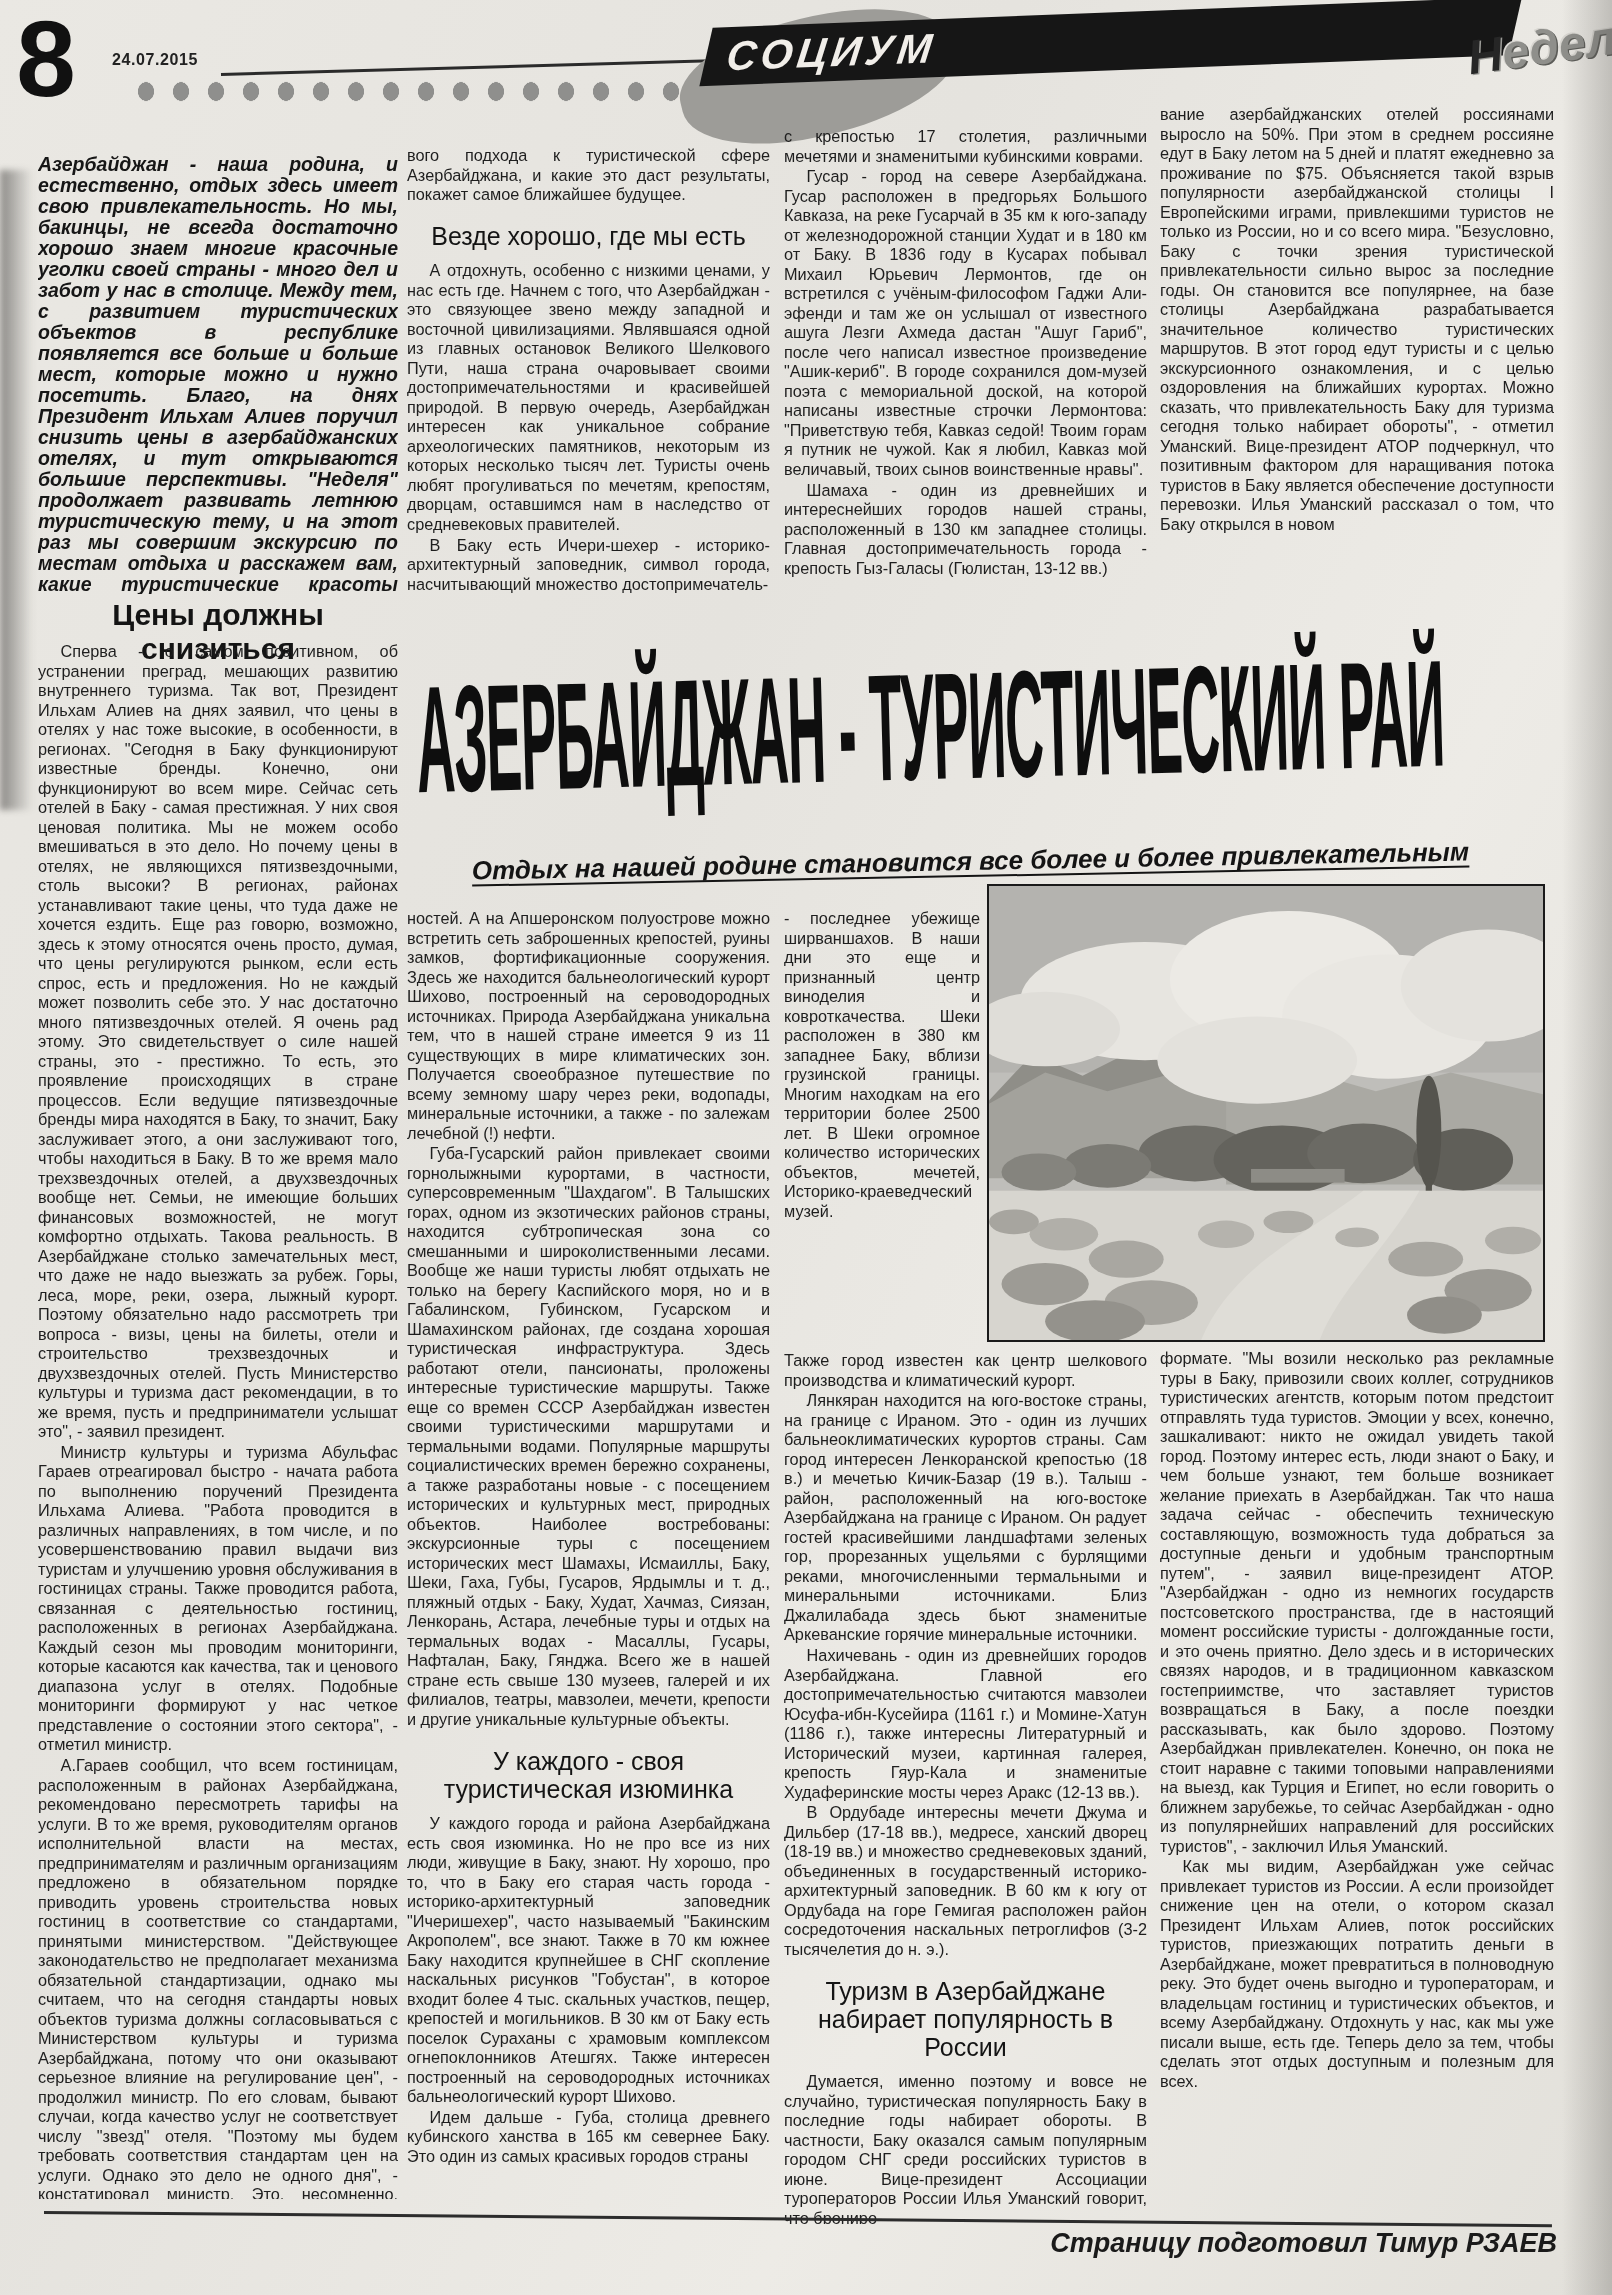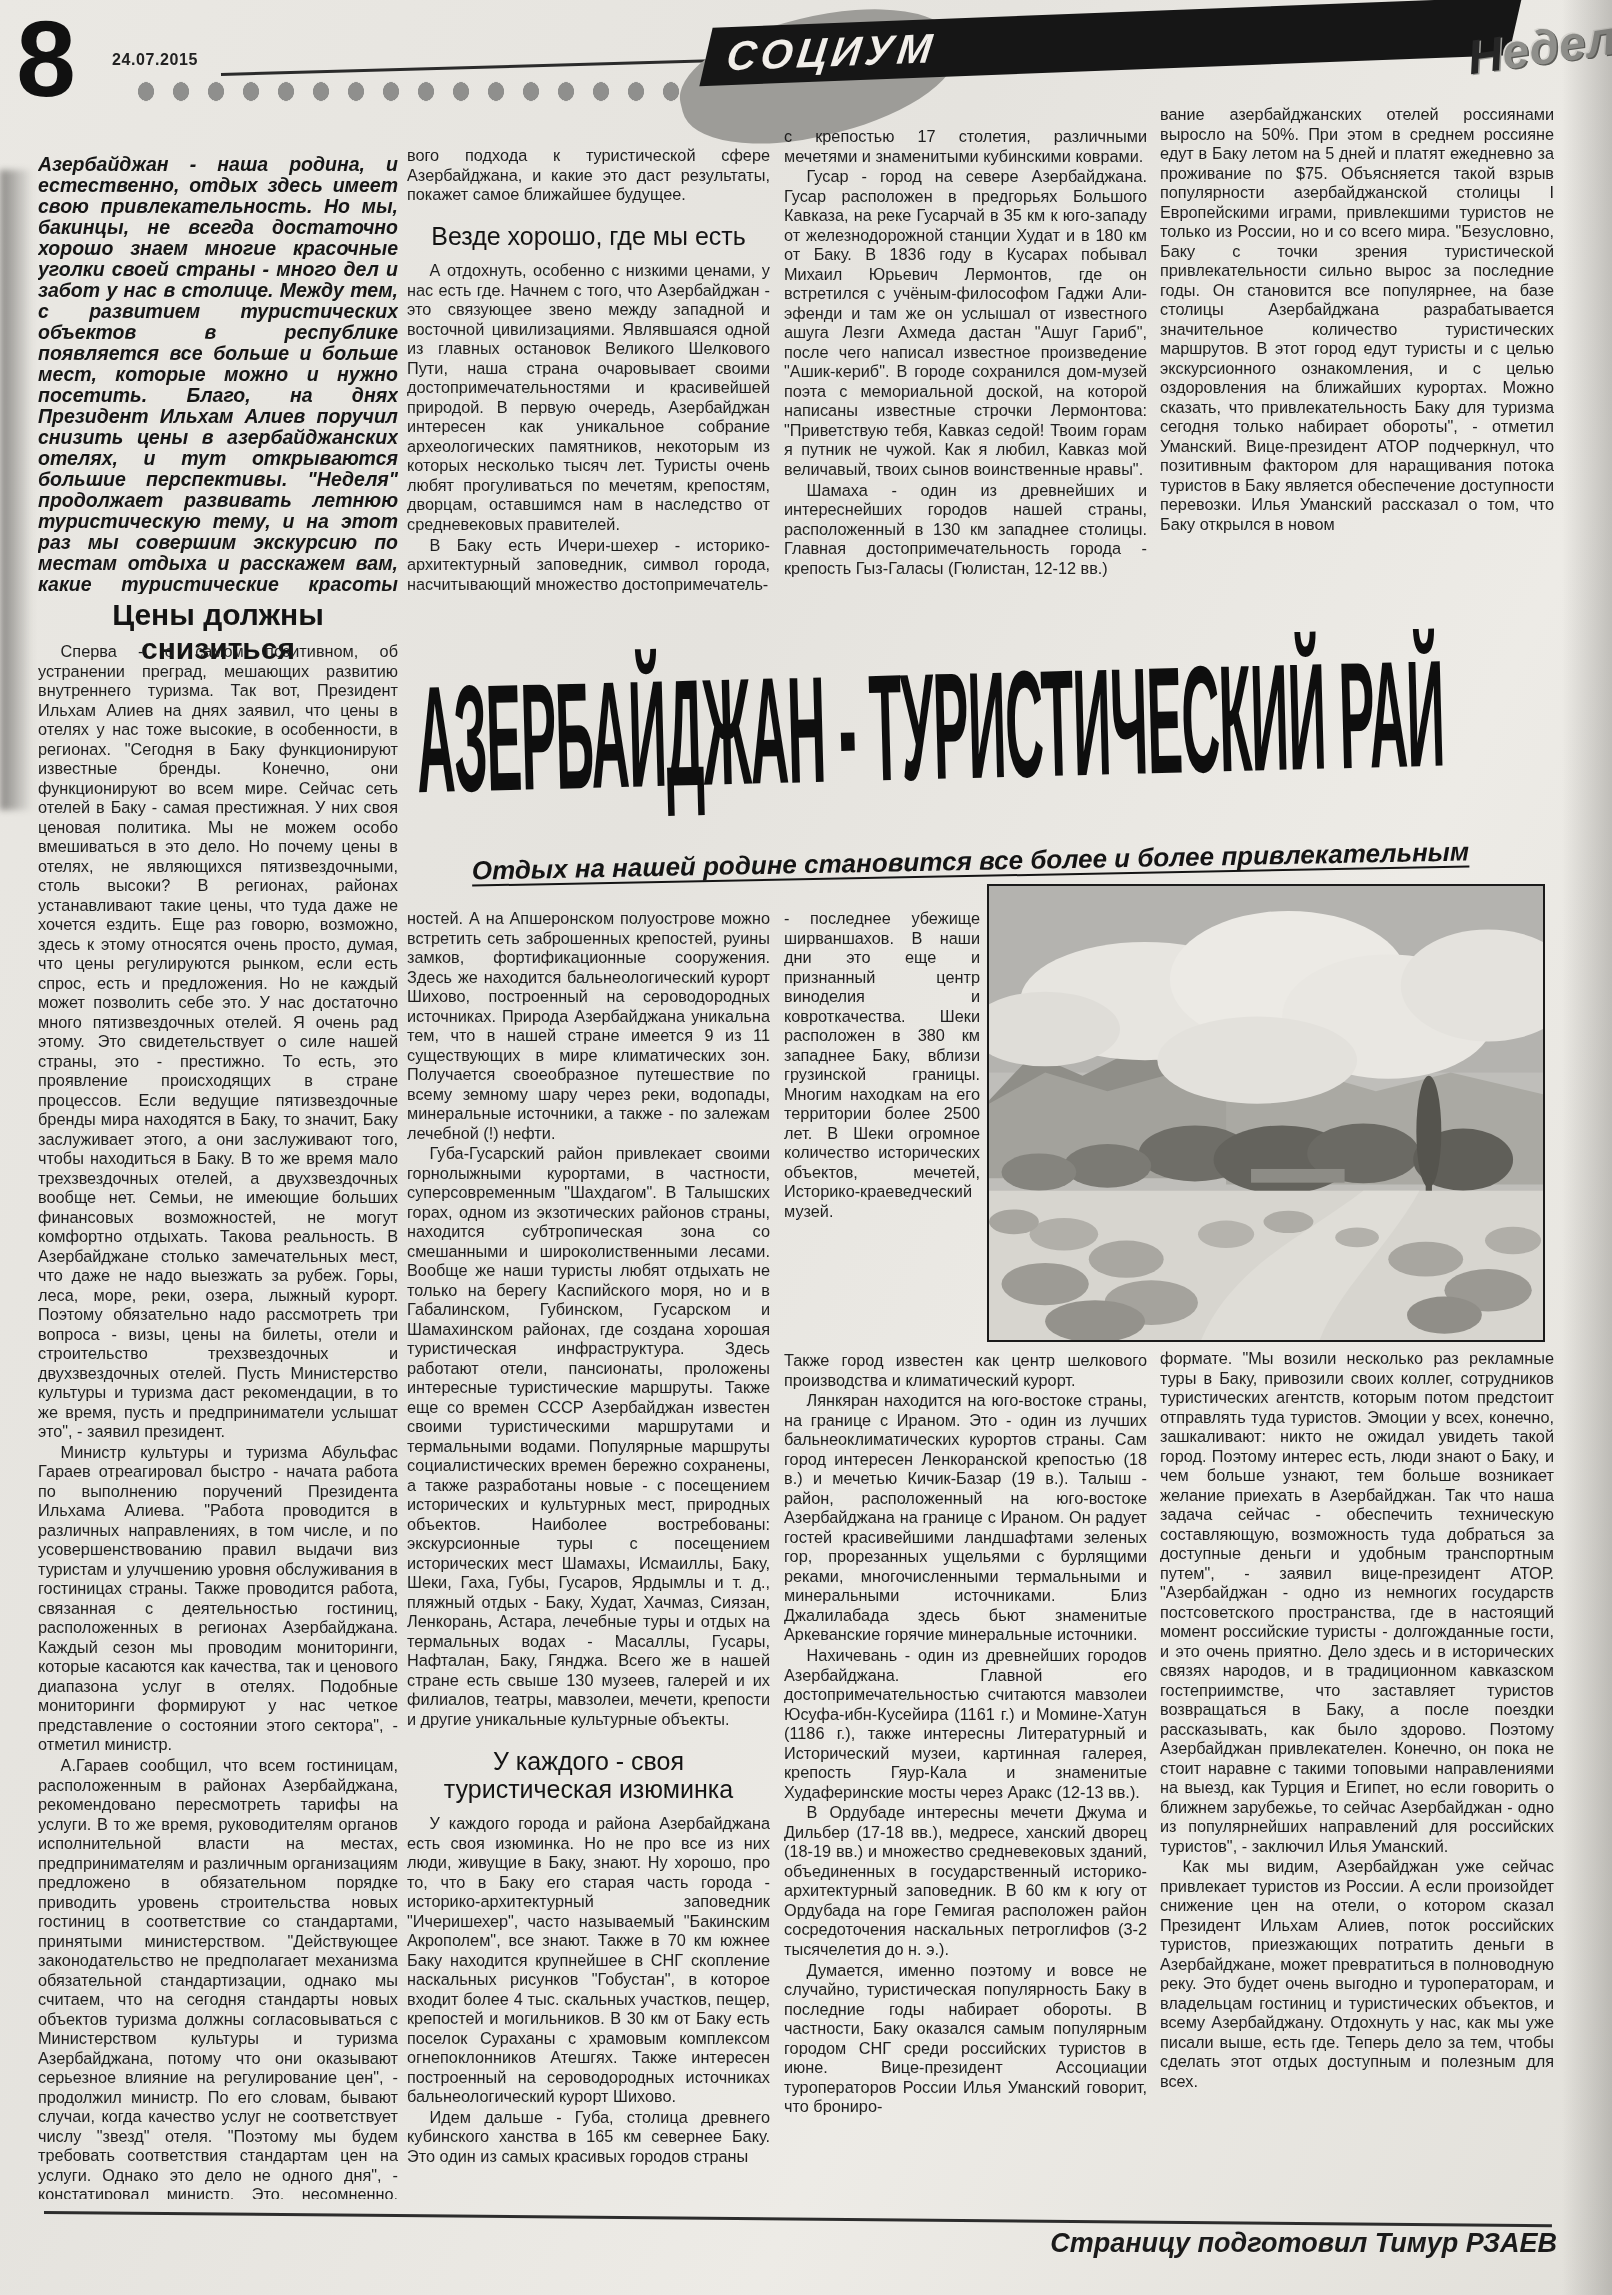--- a/index.html
+++ b/index.html
@@ -94,21 +94,21 @@
   <div class="abs col2-top body-text">
     <p class="cont">вого подхода к туристической сфере Азербайджана, и какие это даст результаты, покажет самое ближайшее будущее.</p>
     <div class="sec-head">Везде хорошо, где мы есть</div>
     <p>А отдохнуть, особенно с низкими ценами, у нас есть где. Начнем с того, что Азербайджан - это связующее звено между западной и восточной цивилизациями. Являвшаяся одной из главных остановок Великого Шелкового Пути, наша страна очаровывает своими достопримечательностями и красивейшей природой. В первую очередь, Азербайджан интересен как уникальное собрание археологических памятников, некоторым из которых несколько тысяч лет. Туристы очень любят прогуливаться по мечетям, крепостям, дворцам, оставшимся нам в наследство от средневековых правителей.</p>
     <p>В Баку есть Ичери-шехер - историко-архитектурный заповедник, символ города, насчитывающий множество достопримечатель-</p>
   </div>
 
   <div class="abs col3-top body-text">
     <p class="cont">с крепостью 17 столетия, различными мечетями и знаменитыми кубинскими коврами.</p>
     <p>Гусар - город на севере Азербайджана. Гусар расположен в предгорьях Большого Кавказа, на реке Гусарчай в 35 км к юго-западу от железнодорожной станции Худат и в 180 км от Баку. В 1836 году в Кусарах побывал Михаил Юрьевич Лермонтов, где он встретился с учёным-философом Гаджи Али-эфенди и там же он услышал от известного ашуга Лезги Ахмеда дастан "Ашуг Гариб", после чего написал известное произведение "Ашик-кериб". В городе сохранился дом-музей поэта с мемориальной доской, на которой написаны известные строчки Лермонтова: "Приветствую тебя, Кавказ седой! Твоим горам я путник не чужой. Как я любил, Кавказ мой величавый, твоих сынов воинственные нравы".</p>
-    <p>Шамаха - один из древнейших и интереснейших городов нашей страны, расположенный в 130 км западнее столицы. Главная достопримечательность города - крепость Гыз-Галасы (Гюлистан, 12-12 вв.)</p>
+    <p>Шамаха - один из древнейших и интереснейших городов нашей страны, расположенный в 130 км западнее столицы. Главная достопримечательность города - крепость Гыз-Галасы (Гюлистан, 13-12 вв.)</p>
   </div>
 
   <div class="abs col4-top body-text">
     <p class="cont">вание азербайджанских отелей россиянами выросло на 50%. При этом в среднем россияне едут в Баку летом на 5 дней и платят ежедневно за проживание по $75. Объясняется такой взрыв популярности азербайджанской столицы I Европейскими играми, привлекшими туристов не только из России, но и со всего мира. "Безусловно, Баку с точки зрения туристической привлекательности сильно вырос за последние годы. Он становится все популярнее, на базе столицы Азербайджана разрабатывается значительное количество туристических маршрутов. В этот город едут туристы и с целью экскурсионного ознакомления, и с целью оздоровления на ближайших курортах. Можно сказать, что привлекательность Баку для туризма сегодня только набирает обороты", - отметил Уманский. Вице-президент АТОР подчеркнул, что позитивным фактором для наращивания потока туристов в Баку является обеспечение доступности перевозки. Илья Уманский рассказал о том, что Баку открылся в новом</p>
   </div>
 
   <div class="abs headline">
     <h1>АЗЕРБАЙДЖАН - ТУРИСТИЧЕСКИЙ РАЙ</h1>
   </div>
   <div class="abs subhead">Отдых на нашей родине становится все более и более привлекательным</div>
@@ -163,20 +163,21 @@
       <ellipse cx="40" cy="540" rx="40" ry="20" fill="#a7a59f"></ellipse>
       <ellipse cx="590" cy="565" rx="35" ry="16" fill="#b3b1ab"></ellipse>
     </svg>
   </div>
 
   <div class="abs col3-bottom body-text">
     <p class="cont">Также город известен как центр шелкового производства и климатический курорт.</p>
     <p>Лянкяран находится на юго-востоке страны, на границе с Ираном. Это - один из лучших бальнеоклиматических курортов страны. Сам город интересен Ленкоранской крепостью (18 в.) и мечетью Кичик-Базар (19 в.). Талыш - район, расположенный на юго-востоке Азербайджана на границе с Ираном. Он радует гостей красивейшими ландшафтами зеленых гор, прорезанных ущельями с бурлящими реками, многочисленными термальными и минеральными источниками. Близ Джалилабада здесь бьют знаменитые Аркеванские горячие минеральные источники.</p>
     <p>Нахичевань - один из древнейших городов Азербайджана. Главной его достопримечательностью считаются мавзолеи Юсуфа-ибн-Кусейира (1161 г.) и Момине-Хатун (1186 г.), также интересны Литературный и Исторический музеи, картинная галерея, крепость Гяур-Кала и знаменитые Худаферинские мосты через Аракс (12-13 вв.).</p>
     <p>В Ордубаде интересны мечети Джума и Дильбер (17-18 вв.), медресе, ханский дворец (18-19 вв.) и множество средневековых зданий, объединенных в государственный историко-архитектурный заповедник. В 60 км к югу от Ордубада на горе Гемигая расположен район сосредоточения наскальных петроглифов (3-2 тысячелетия до н. э.).</p>
+    <div class="sec-head">Туризм в Азербайджане набирает популярность в России</div>
     <p>Думается, именно поэтому и вовсе не случайно, туристическая популярность Баку в последние годы набирает обороты. В частности, Баку оказался самым популярным городом СНГ среди российских туристов в июне. Вице-президент Ассоциации туроператоров России Илья Уманский говорит, что брониро-</p>
   </div>
 
   <div class="abs col4-bottom body-text">
     <p class="cont">формате. "Мы возили несколько раз рекламные туры в Баку, привозили своих коллег, сотрудников туристических агентств, которым потом предстоит отправлять туда туристов. Эмоции у всех, конечно, зашкаливают: никто не ожидал увидеть такой город. Поэтому интерес есть, люди знают о Баку, и чем больше узнают, тем больше возникает желание приехать в Азербайджан. Так что наша задача сейчас - обеспечить техническую составляющую, возможность туда добраться за доступные деньги и удобным транспортным путем", - заявил вице-президент АТОР. "Азербайджан - одно из немногих государств постсоветского пространства, где в настоящий момент российские туристы - долгожданные гости, и это очень приятно. Дело здесь и в исторических связях народов, и в традиционном кавказском гостеприимстве, что заставляет туристов возвращаться в Баку, а после поездки рассказывать, как было здорово. Поэтому Азербайджан привлекателен. Конечно, он пока не стоит наравне с такими топовыми направлениями на выезд, как Турция и Египет, но если говорить о ближнем зарубежье, то сейчас Азербайджан - одно из популярнейших направлений для российских туристов", - заключил Илья Уманский.</p>
     <p>Как мы видим, Азербайджан уже сейчас привлекает туристов из России. А если произойдет снижение цен на отели, о котором сказал Президент Ильхам Алиев, поток российских туристов, приезжающих потратить деньги в Азербайджане, может превратиться в полноводную реку. Это будет очень выгодно и туроператорам, и владельцам гостиниц и туристических объектов, и всему Азербайджану. Отдохнуть у нас, как мы уже писали выше, есть где. Теперь дело за тем, чтобы сделать этот отдых доступным и полезным для всех.</p>
   </div>
 
   <div class="abs bottom-rule"></div>
   <div class="abs credit">Страницу подготовил Тимур РЗАЕВ</div>

